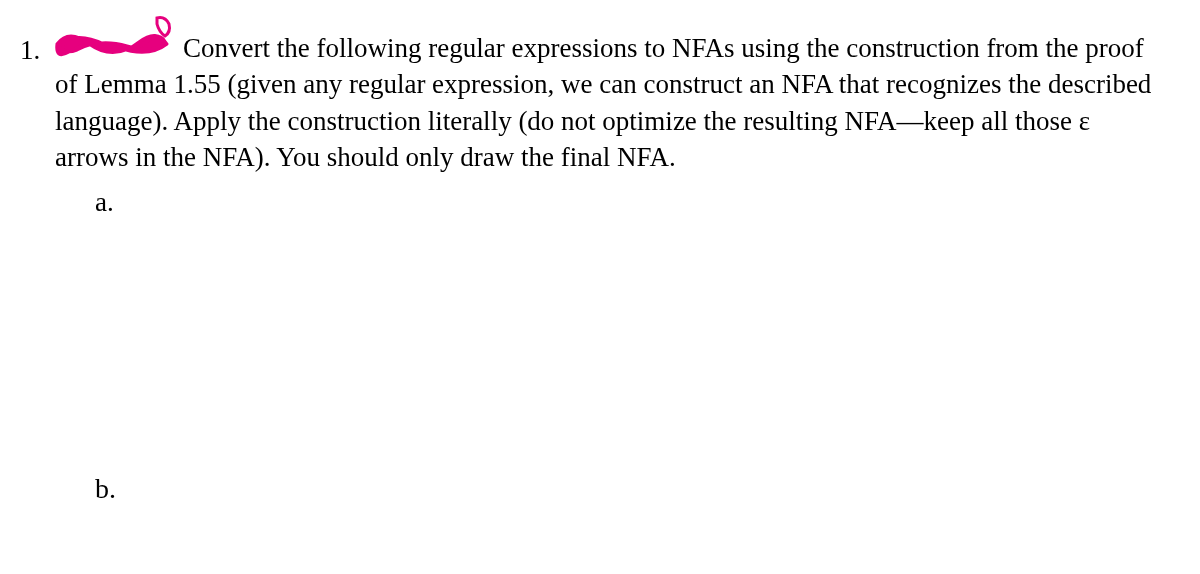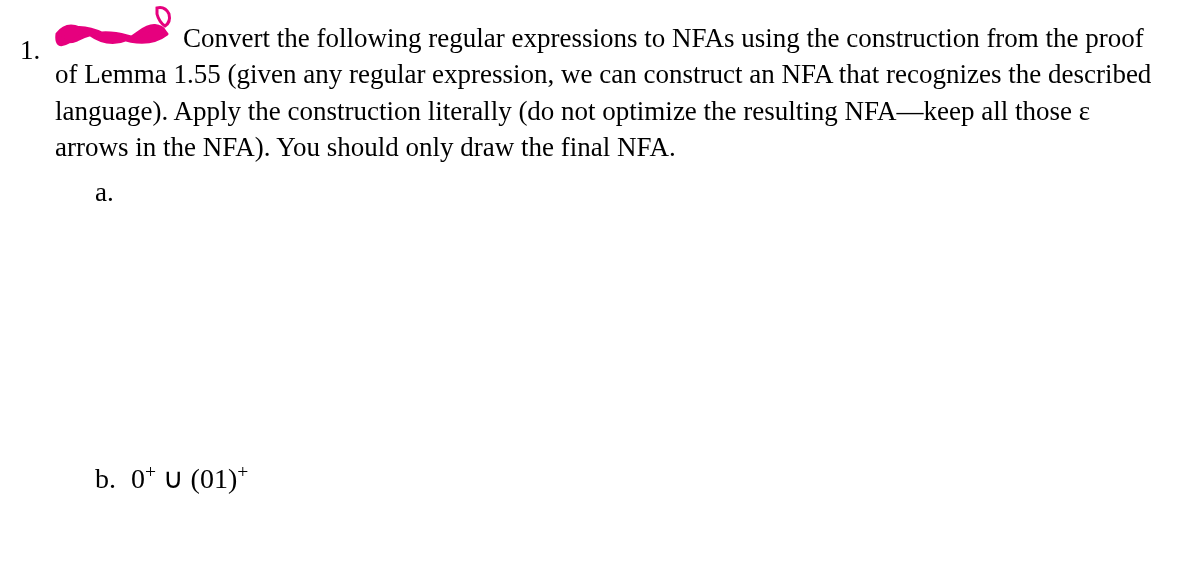--- a/index.html
+++ b/index.html
@@ -24,20 +24,21 @@
     }
     .qnum {
       min-width: 35px;
       padding-top: 12px;
     }
     .qbody {
       flex: 1;
     }
     .prompt-line {
       position: relative;
+      margin-top: 10px;
     }
     .scribble {
       position: absolute;
       left: -6px;
       top: -16px;
       width: 140px;
       height: 48px;
       pointer-events: none;
     }
     .prompt-text {
@@ -82,17 +83,16 @@
         <path d="M 108 4 Q 116 2 120 10 Q 122 18 116 22 Q 110 18 108 10 Z" fill="none" stroke="#e6007e" stroke-width="3" stroke-linecap="round"></path>
       </svg>
       <div class="prompt-text">Convert the following regular expressions to NFAs using the construction from the proof of Lemma 1.55 (given any regular expression, we can construct an NFA that recognizes the described language). Apply the construction literally (do not optimize the resulting NFA—keep all those ε arrows in the NFA). You should only draw the final NFA.</div>
     </div>
     <div class="subparts">
       <div class="subpart">
         <span class="sublabel">a.</span>
       </div>
       <div class="subpart part-b">
         <span class="sublabel">b.</span>
-        <span class="expr">0<sup>+</sup> ∪ (01)<sup>+</sup></span>
       </div>
     </div>
   </div>
 </div>
 
 </body></html>

